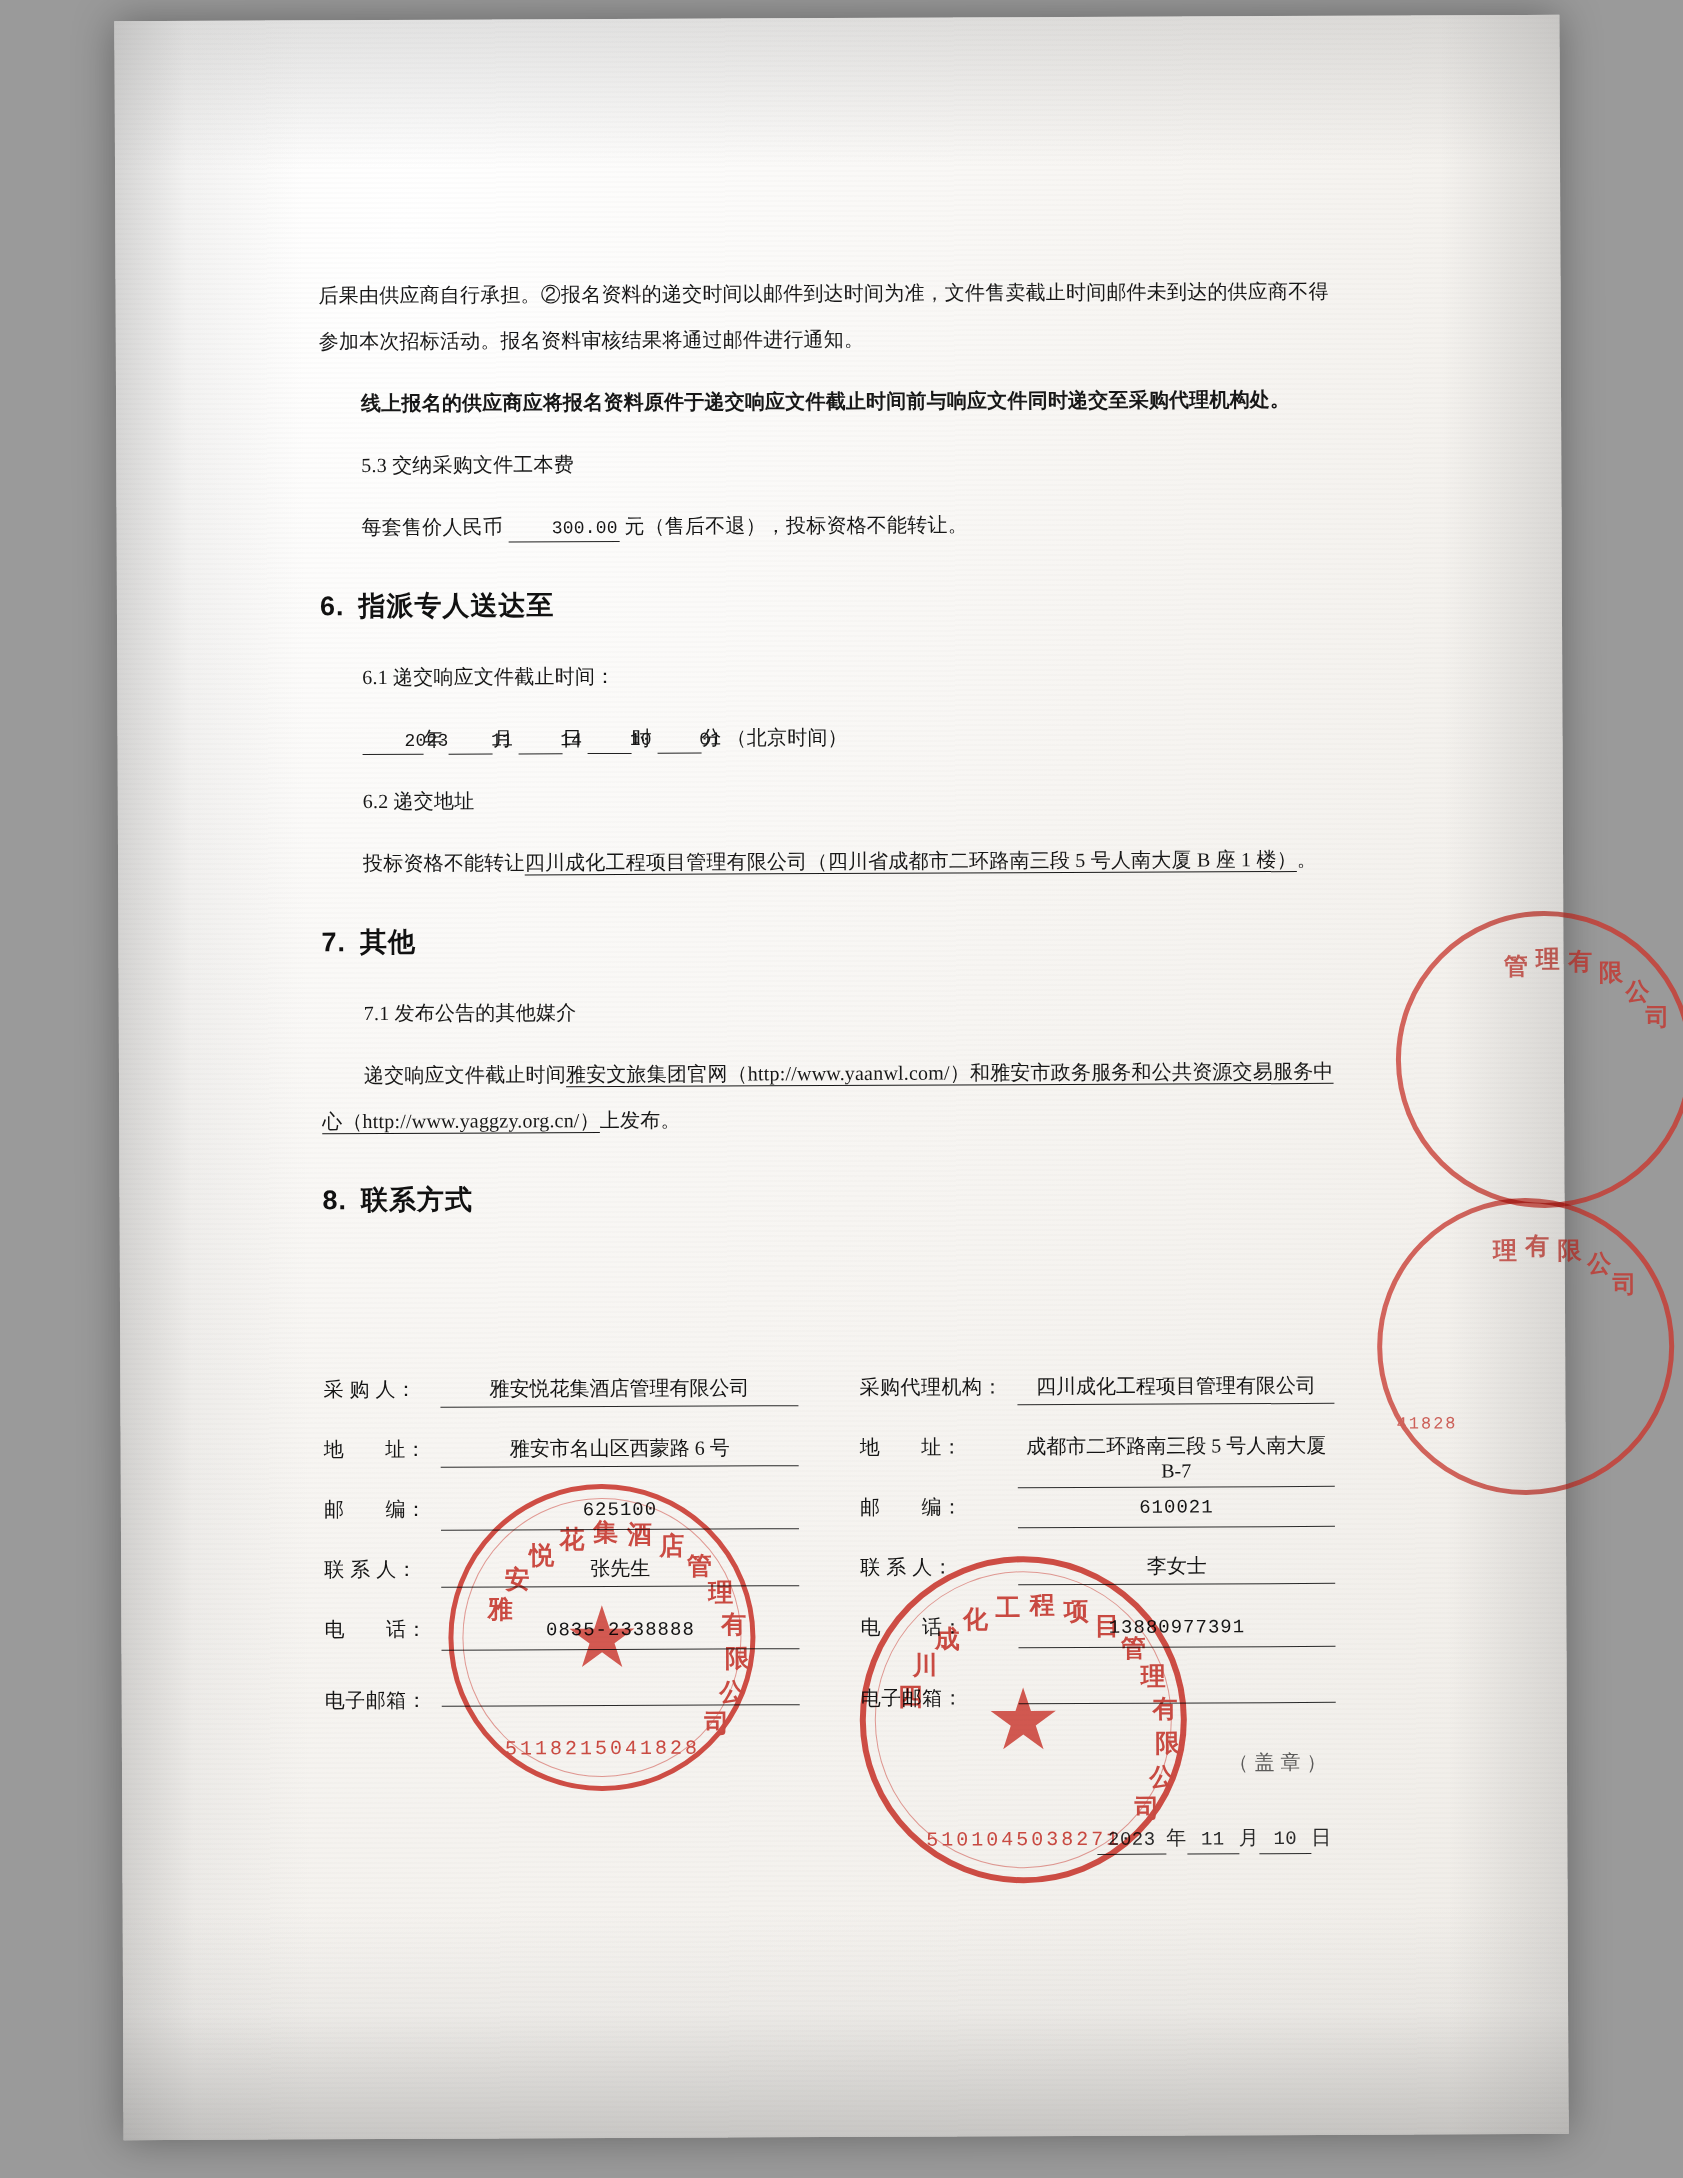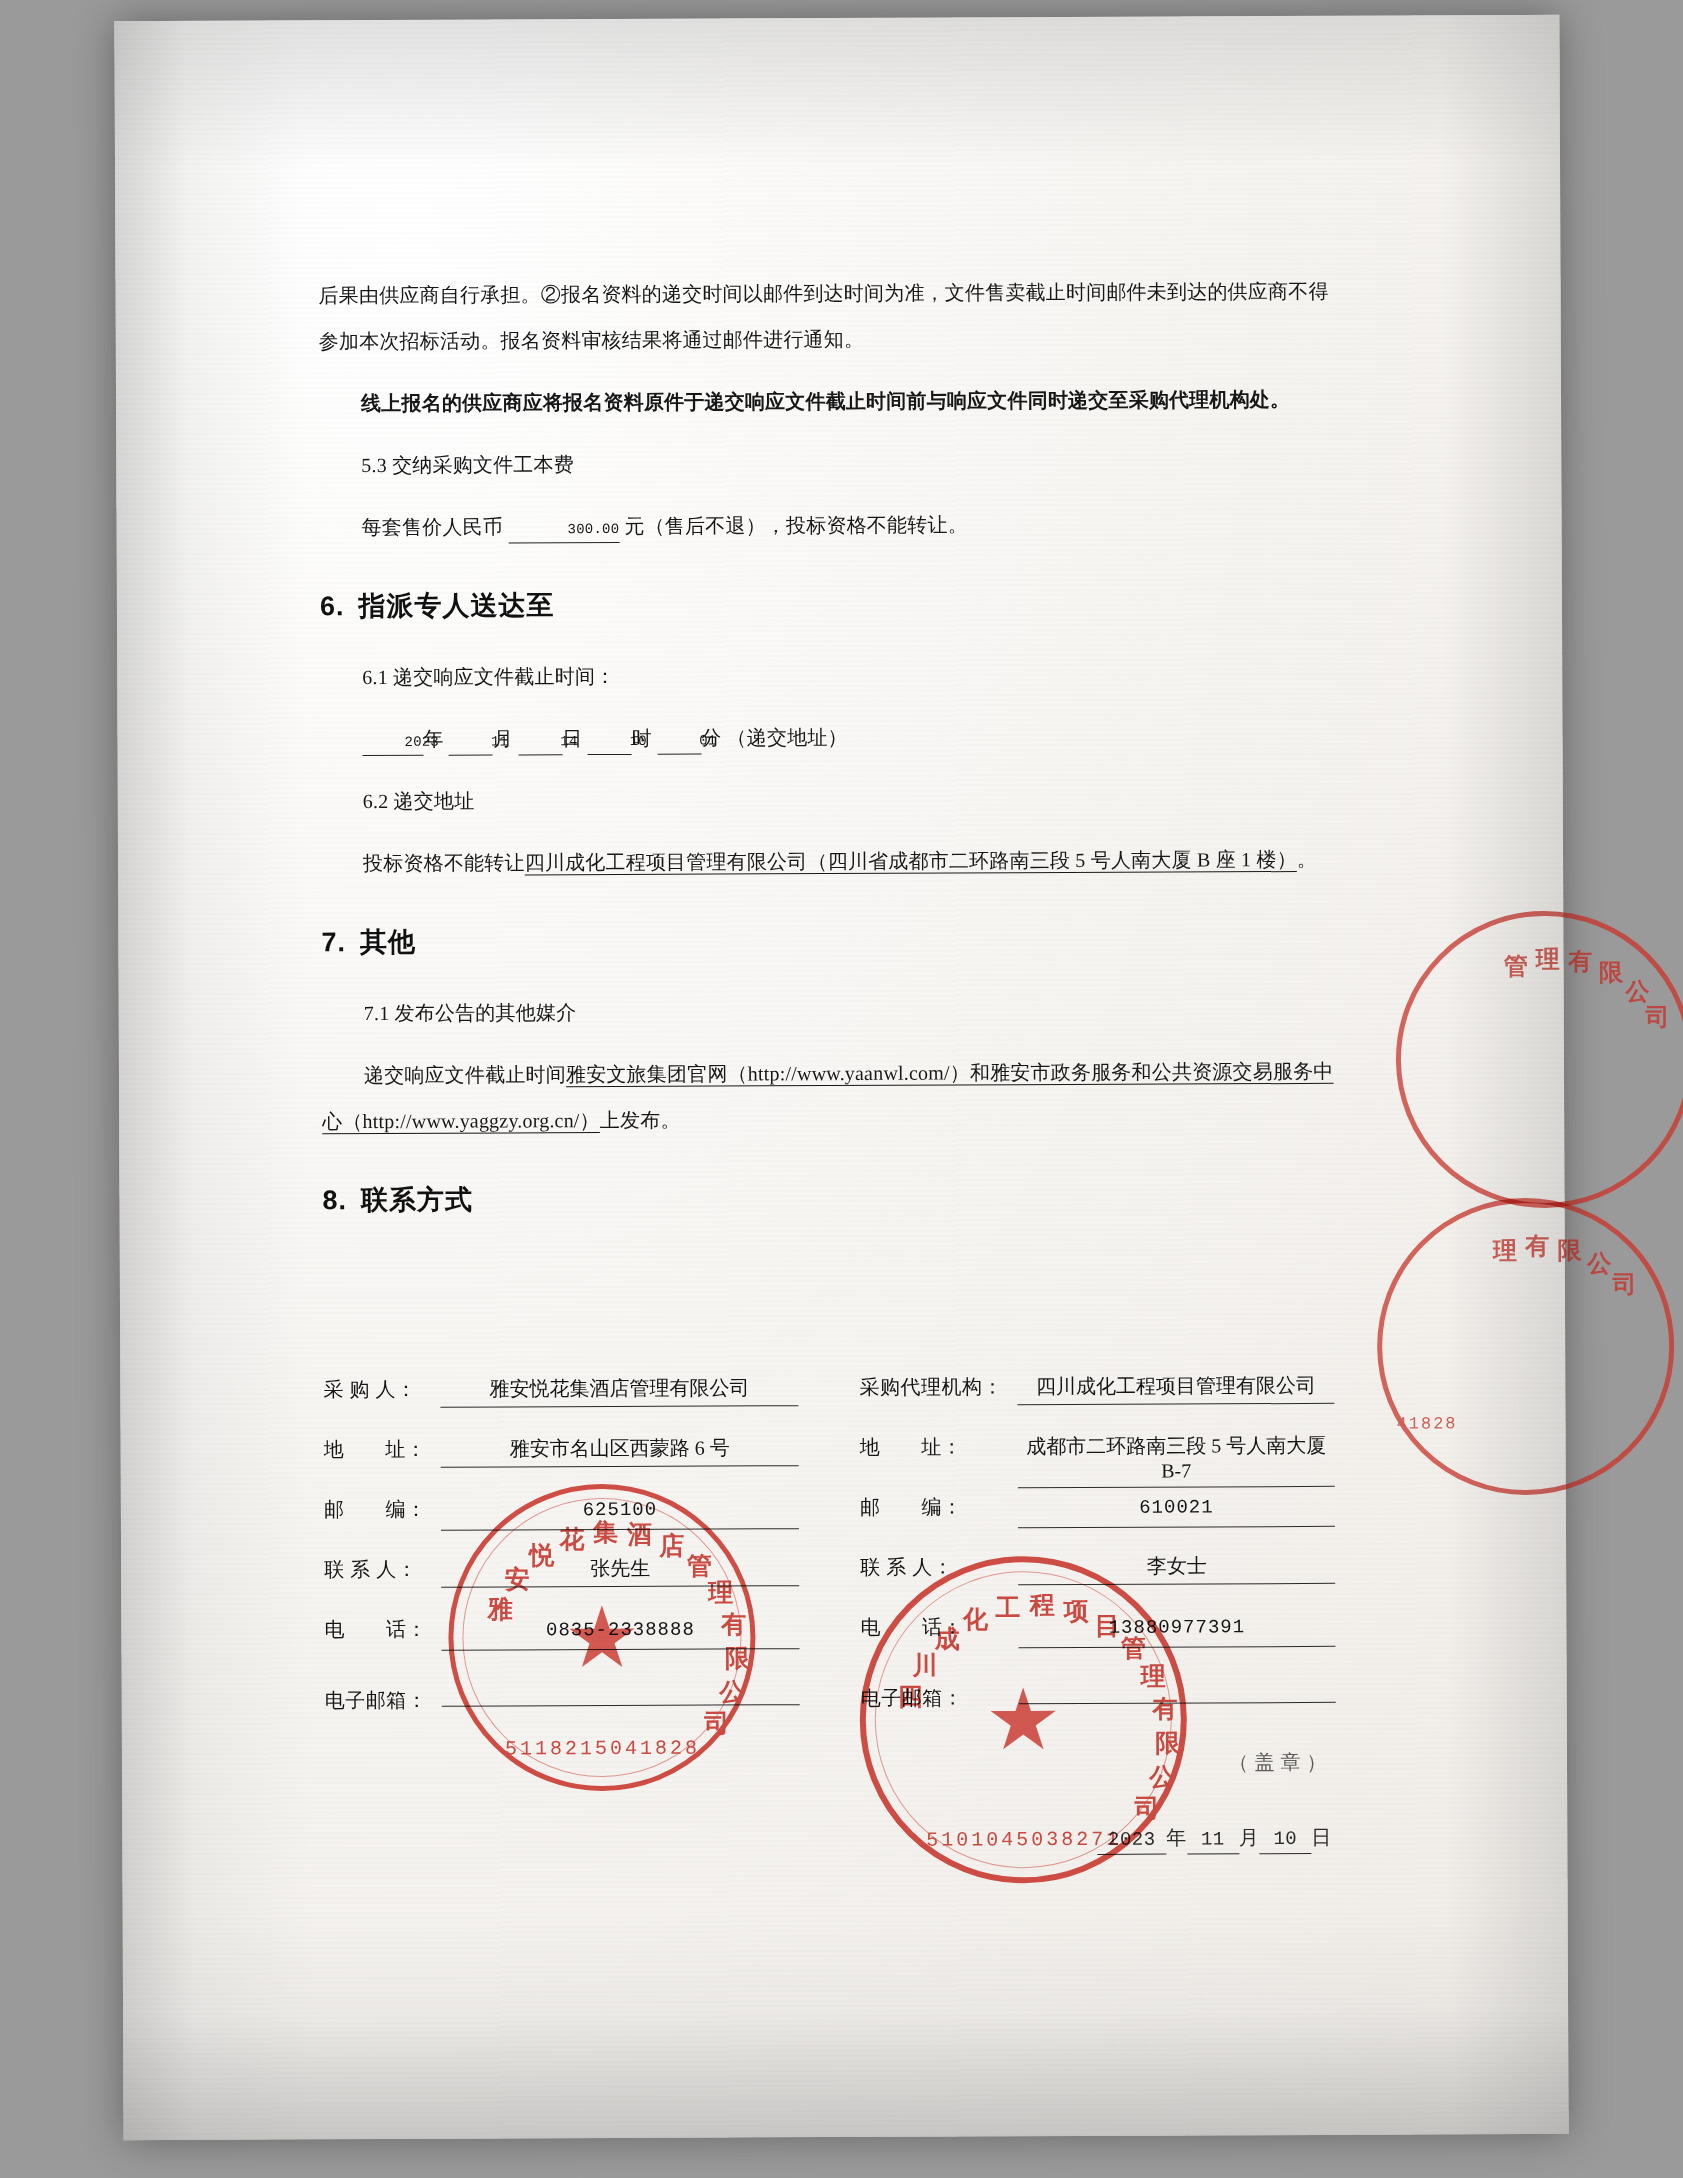--- a/index.html
+++ b/index.html
@@ -104,21 +104,21 @@
     text-underline-offset: 5px;
     text-decoration-thickness: 1px;
   }
   .blank-u {
     display: inline-block;
     border-bottom: 1px solid #222;
     text-align: center;
     line-height: 26px;
     vertical-align: baseline;
   }
-  .mono { font-family: "Liberation Mono", monospace; font-size: 14px; text-align: right; }
+  .mono { font-family: "Liberation Mono", monospace; font-size: 18px; }
 
   
   .contacts {
     position: absolute;
     left: 203px;
     top: 1356px;
     width: 1089px;
     font-size: 20px;
     color: #151515;
   }
@@ -299,21 +299,21 @@
       <p class="para indent2">6.1 递交响应文件截止时间：</p>
 
       <div class="spacer-sm"></div>
 
       <p class="para indent2">
         <span class="blank-u mono" style="width:61px;">2023</span><span>年</span>
         <span class="blank-u mono" style="width:44px;">11</span><span>月</span>
         <span class="blank-u mono" style="width:44px;">14</span><span>日</span>
         <span class="blank-u mono" style="width:44px;">10</span><span>时</span>
         <span class="blank-u mono" style="width:44px;">01</span><span>分</span>
-        <span>（递交地址）</span>
+        <span>（北京时间）</span>
       </p>
 
       <div class="spacer-sm"></div>
 
       <p class="para indent2">6.2 递交地址</p>
 
       <div class="spacer-sm"></div>
 
       <p class="para indent2">
         <span>投标资格不能转让</span><span class="u">四川成化工程项目管理有限公司（四川省成都市二环路南三段 5 号人南大厦 B 座 1 楼）</span><span>。</span>

